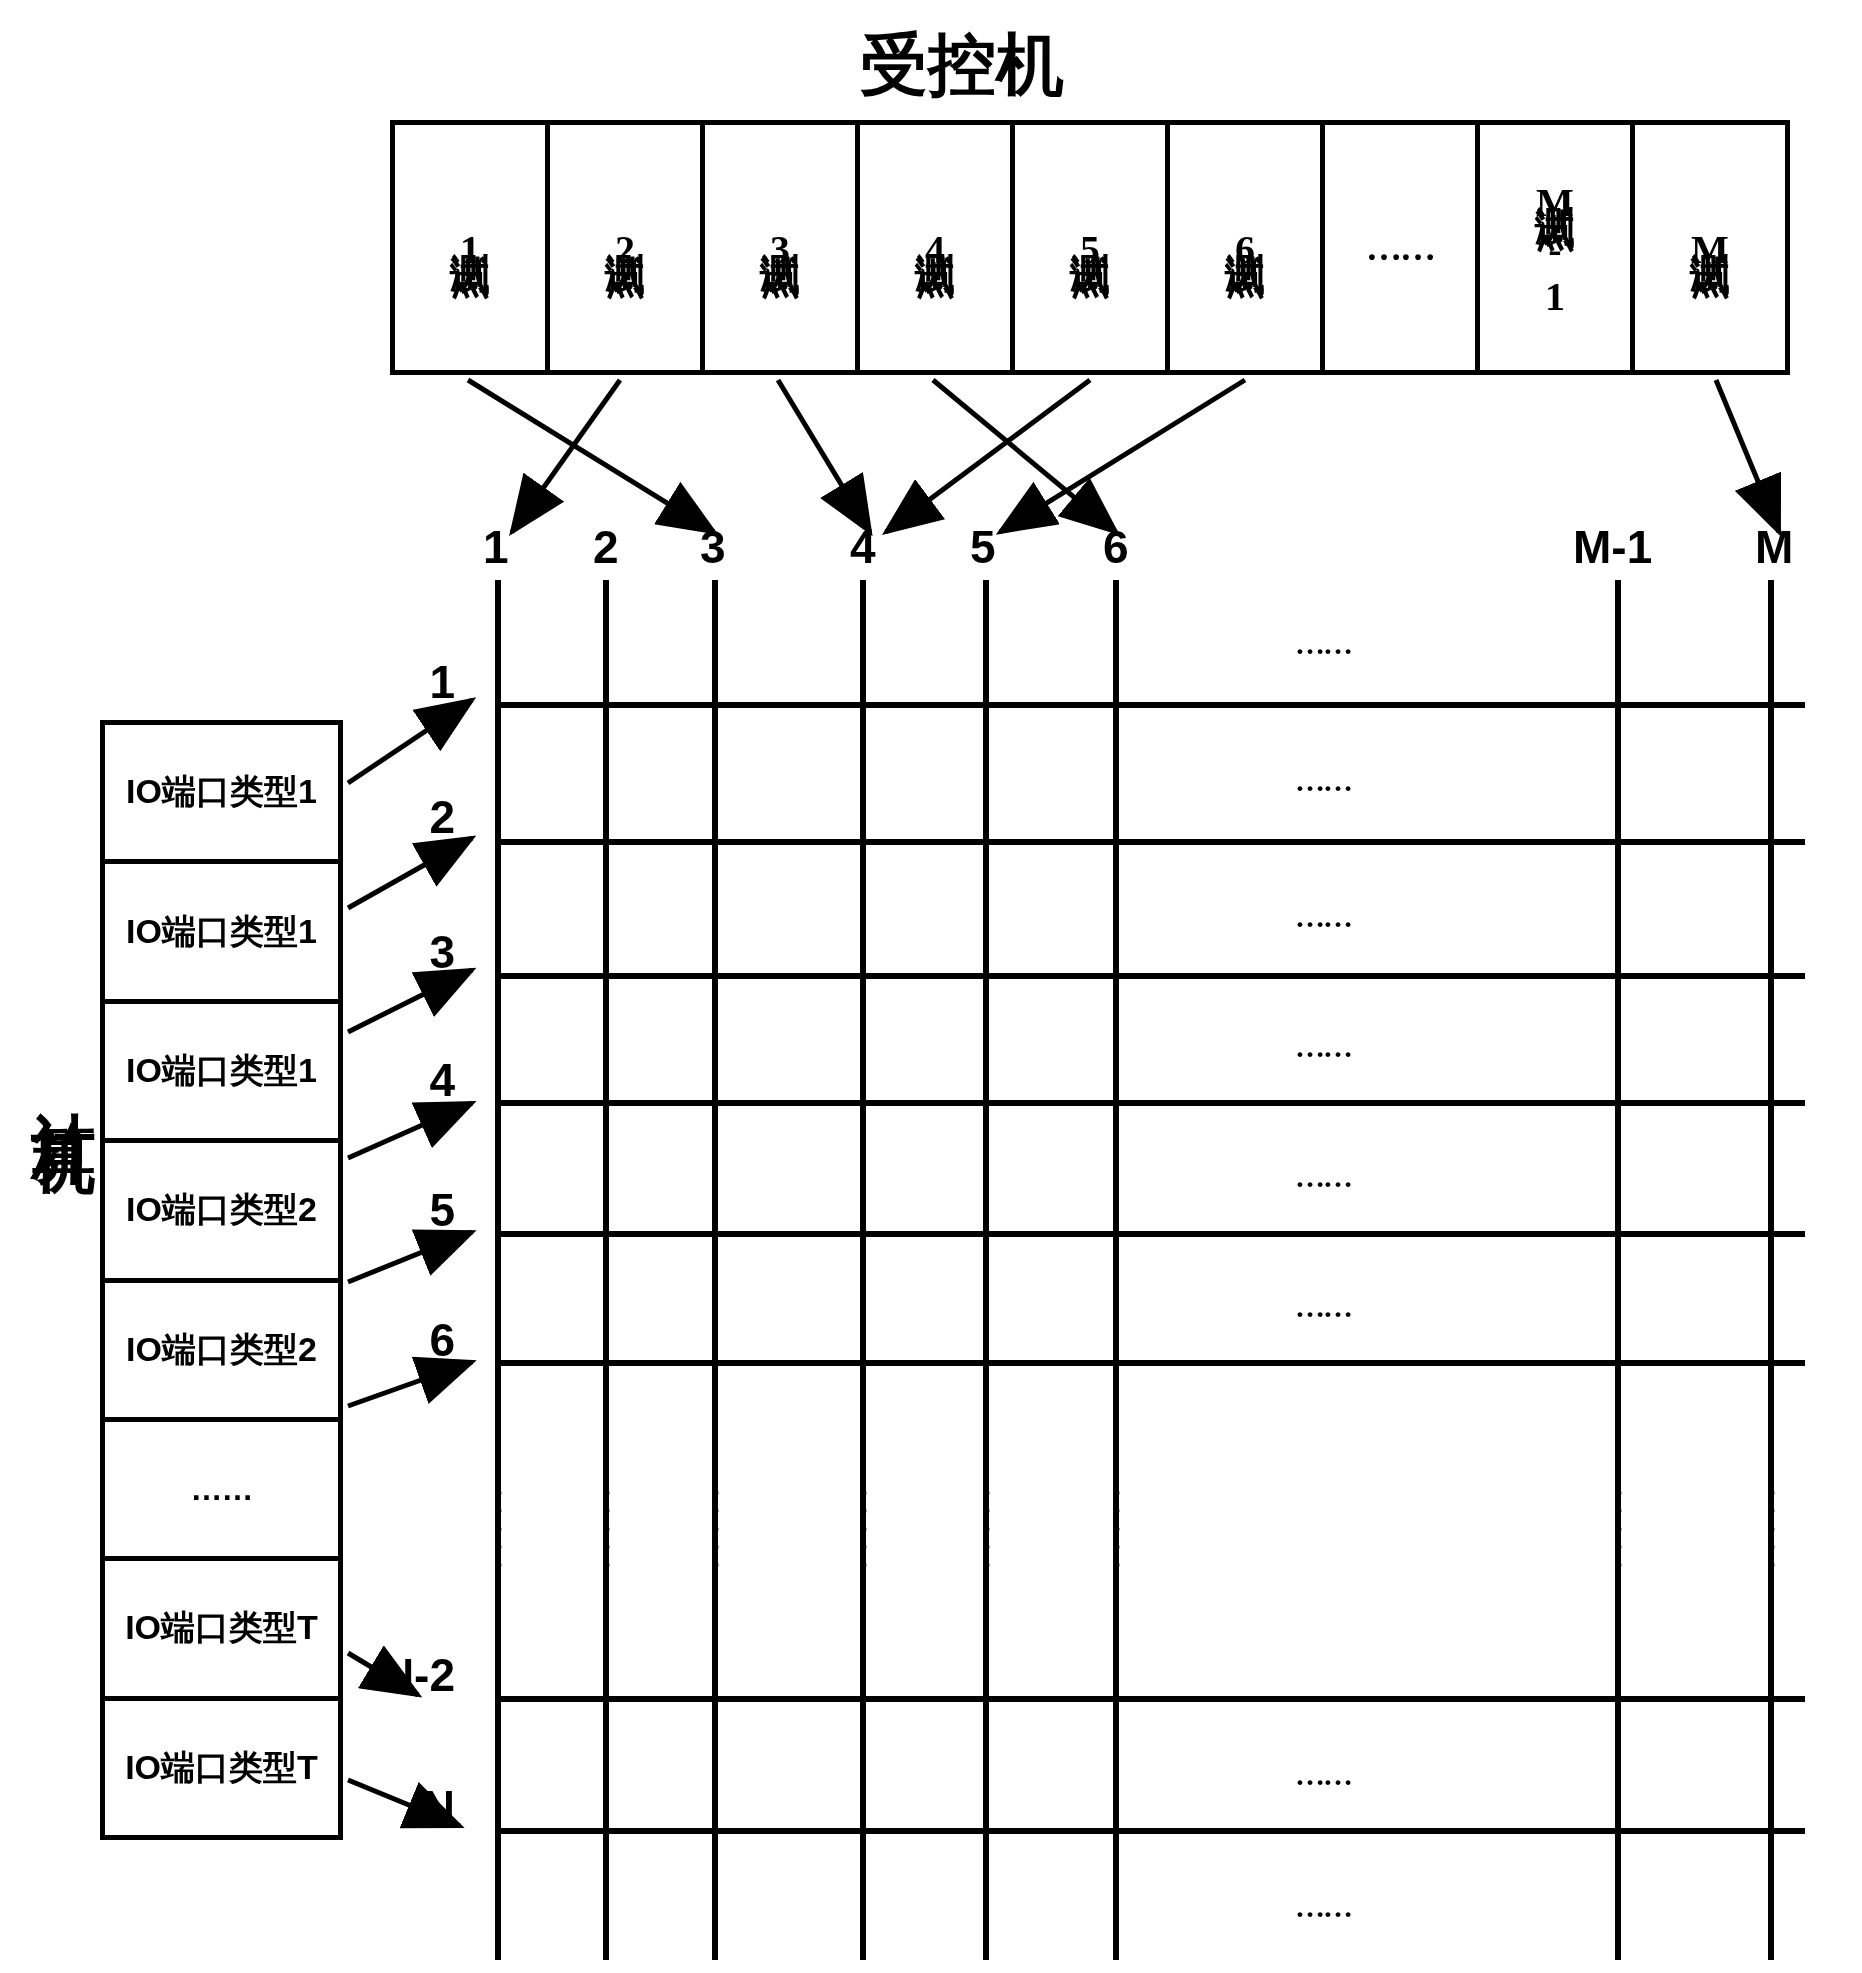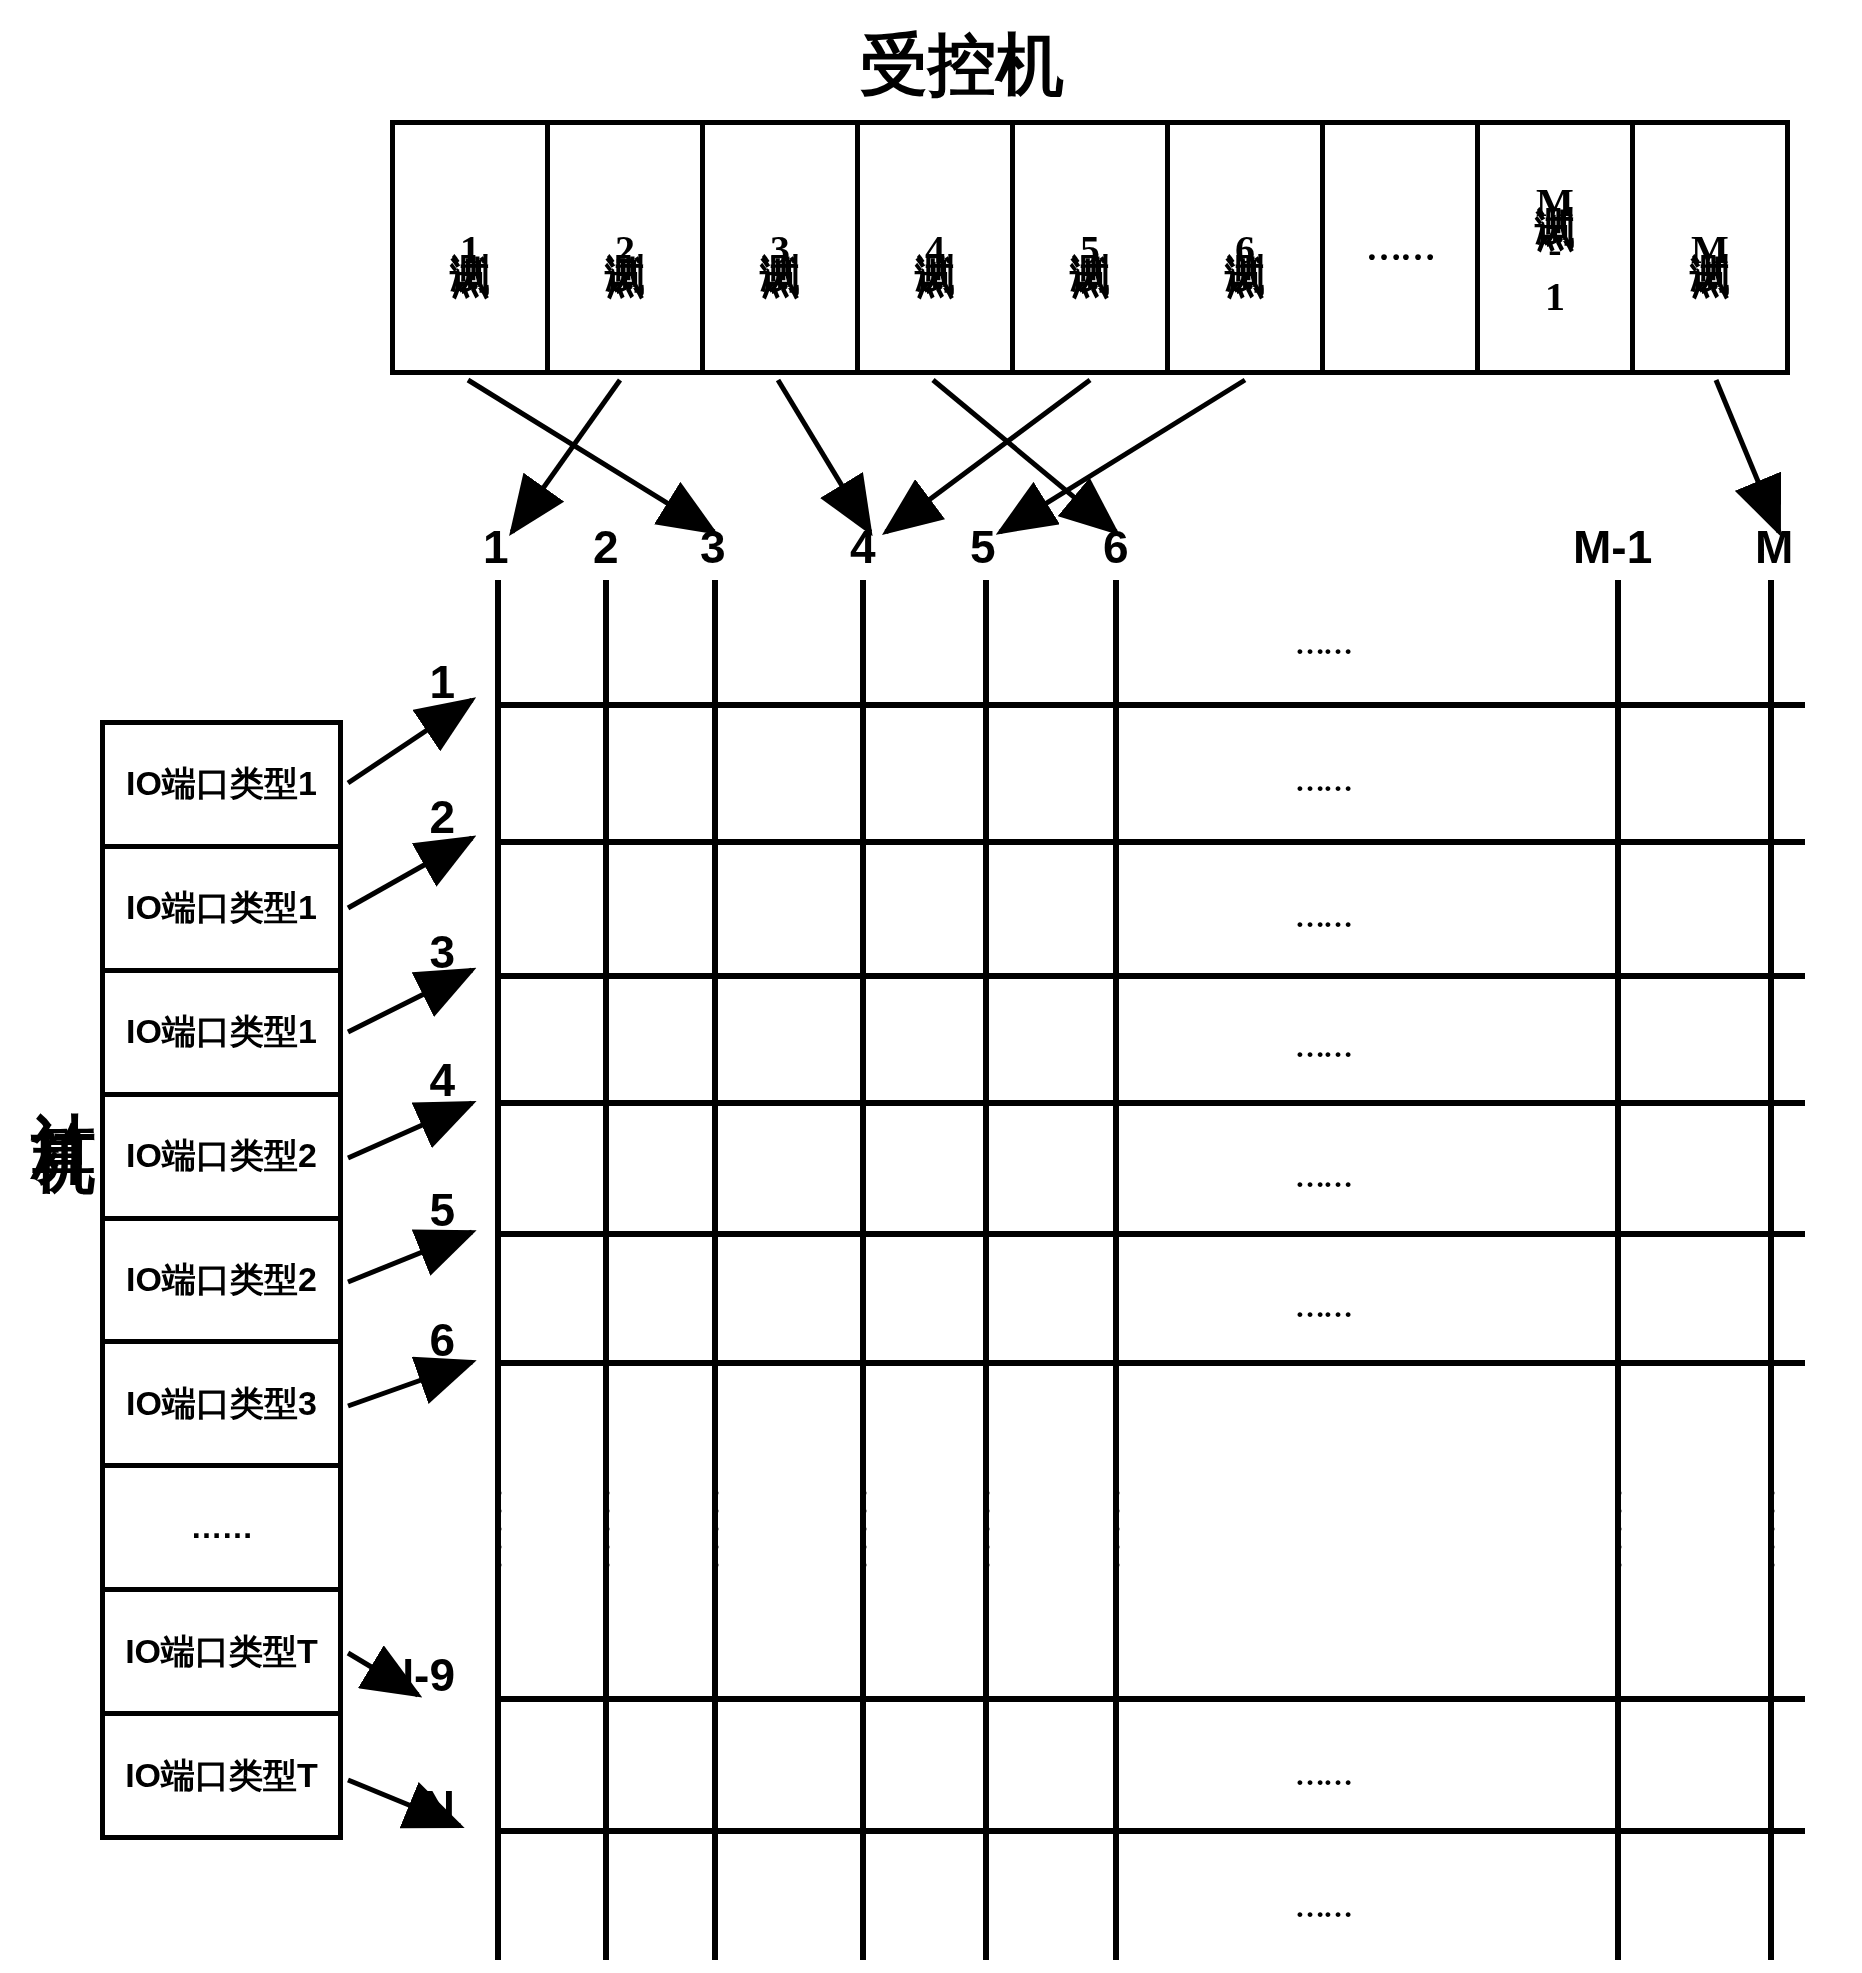--- a/index.html
+++ b/index.html
@@ -140,21 +140,20 @@
 </div>
 
 <div class="left-title">计算机</div>
 
 <div class="computer-box">
   <div class="computer-cell">IO端口类型1</div>
   <div class="computer-cell">IO端口类型1</div>
   <div class="computer-cell">IO端口类型1</div>
   <div class="computer-cell">IO端口类型2</div>
   <div class="computer-cell">IO端口类型2</div>
-  <div class="computer-cell">IO端口类型3</div>
   <div class="computer-cell ellipsis">……</div>
   <div class="computer-cell">IO端口类型T</div>
   <div class="computer-cell">IO端口类型T</div>
 </div>
 
 <div class="grid-area">
 
   <div class="col-labels">
     <div class="col-label" style="left:-12px">1</div>
     <div class="col-label" style="left:98px">2</div>
@@ -166,21 +165,21 @@
     <div class="col-label" style="left:1260px">M</div>
   </div>
 
   <div class="row-labels">
     <div class="row-label" style="top:-25px">1</div>
     <div class="row-label" style="top:110px">2</div>
     <div class="row-label" style="top:245px">3</div>
     <div class="row-label" style="top:373px">4</div>
     <div class="row-label" style="top:503px">5</div>
     <div class="row-label" style="top:633px">6</div>
-    <div class="row-label" style="top:968px">N-9</div>
+    <div class="row-label" style="top:968px">N-2</div>
     <div class="row-label" style="top:1100px">N</div>
   </div>
 
   <div class="grid-lines">
 
     <div class="vline" style="left:0px"></div>
     <div class="vline" style="left:108px"></div>
     <div class="vline" style="left:217px"></div>
     <div class="vline" style="left:365px"></div>
     <div class="vline" style="left:488px"></div>

